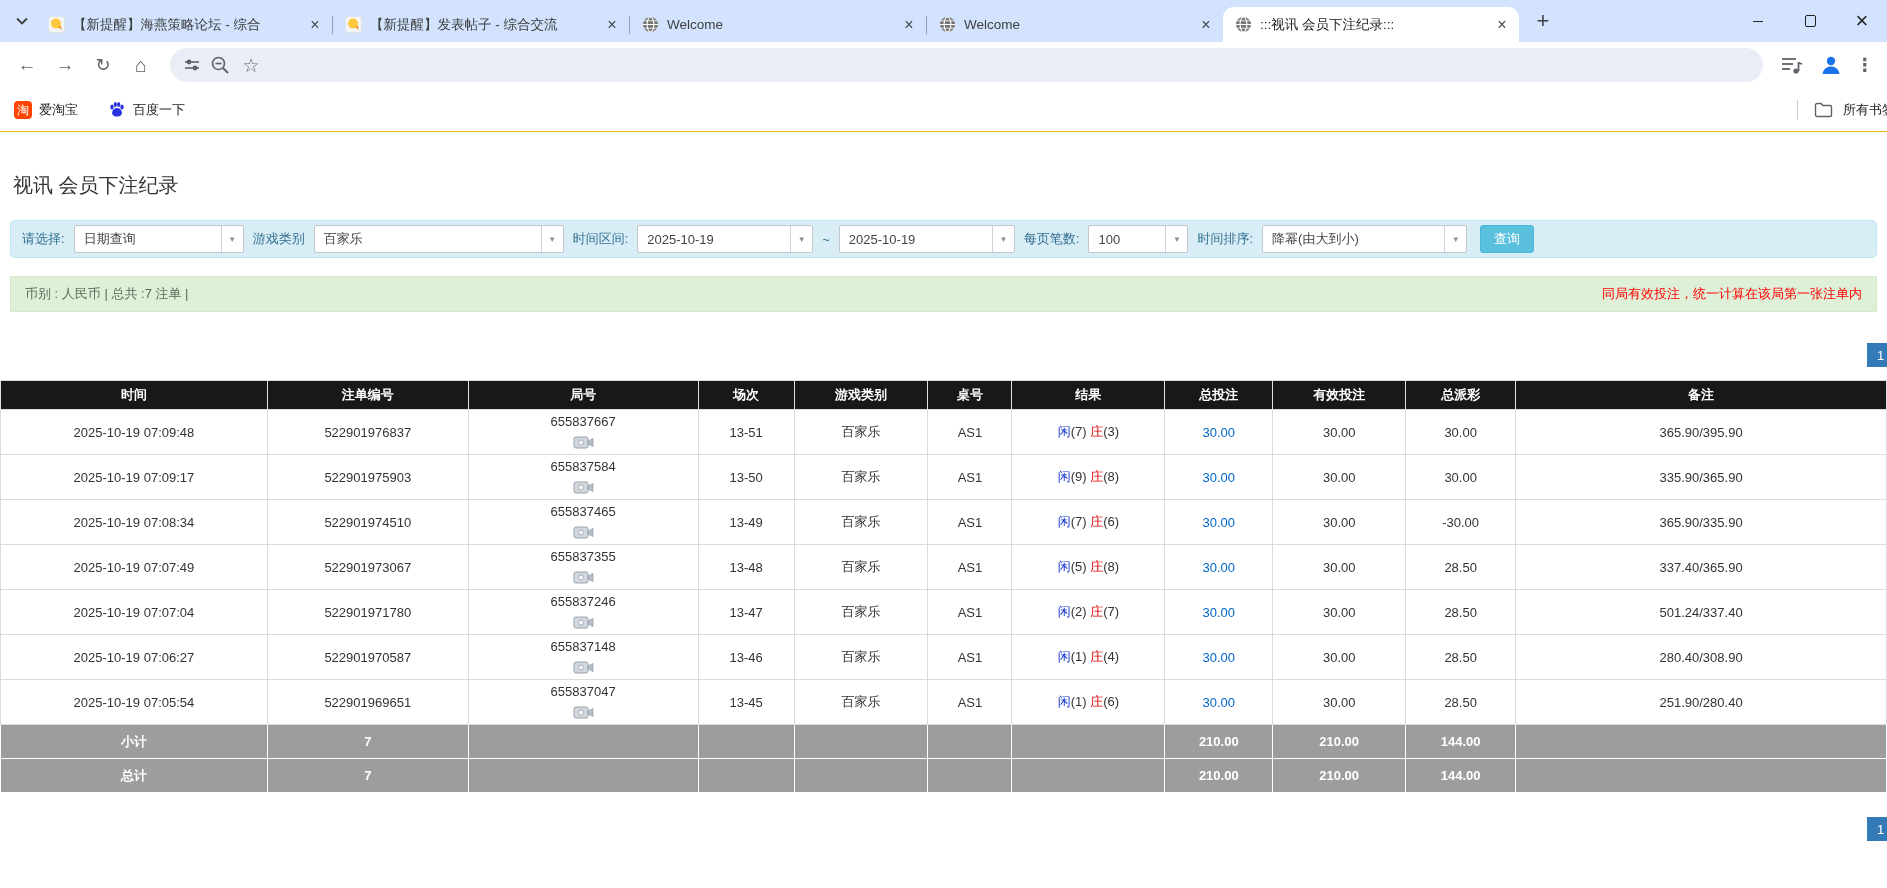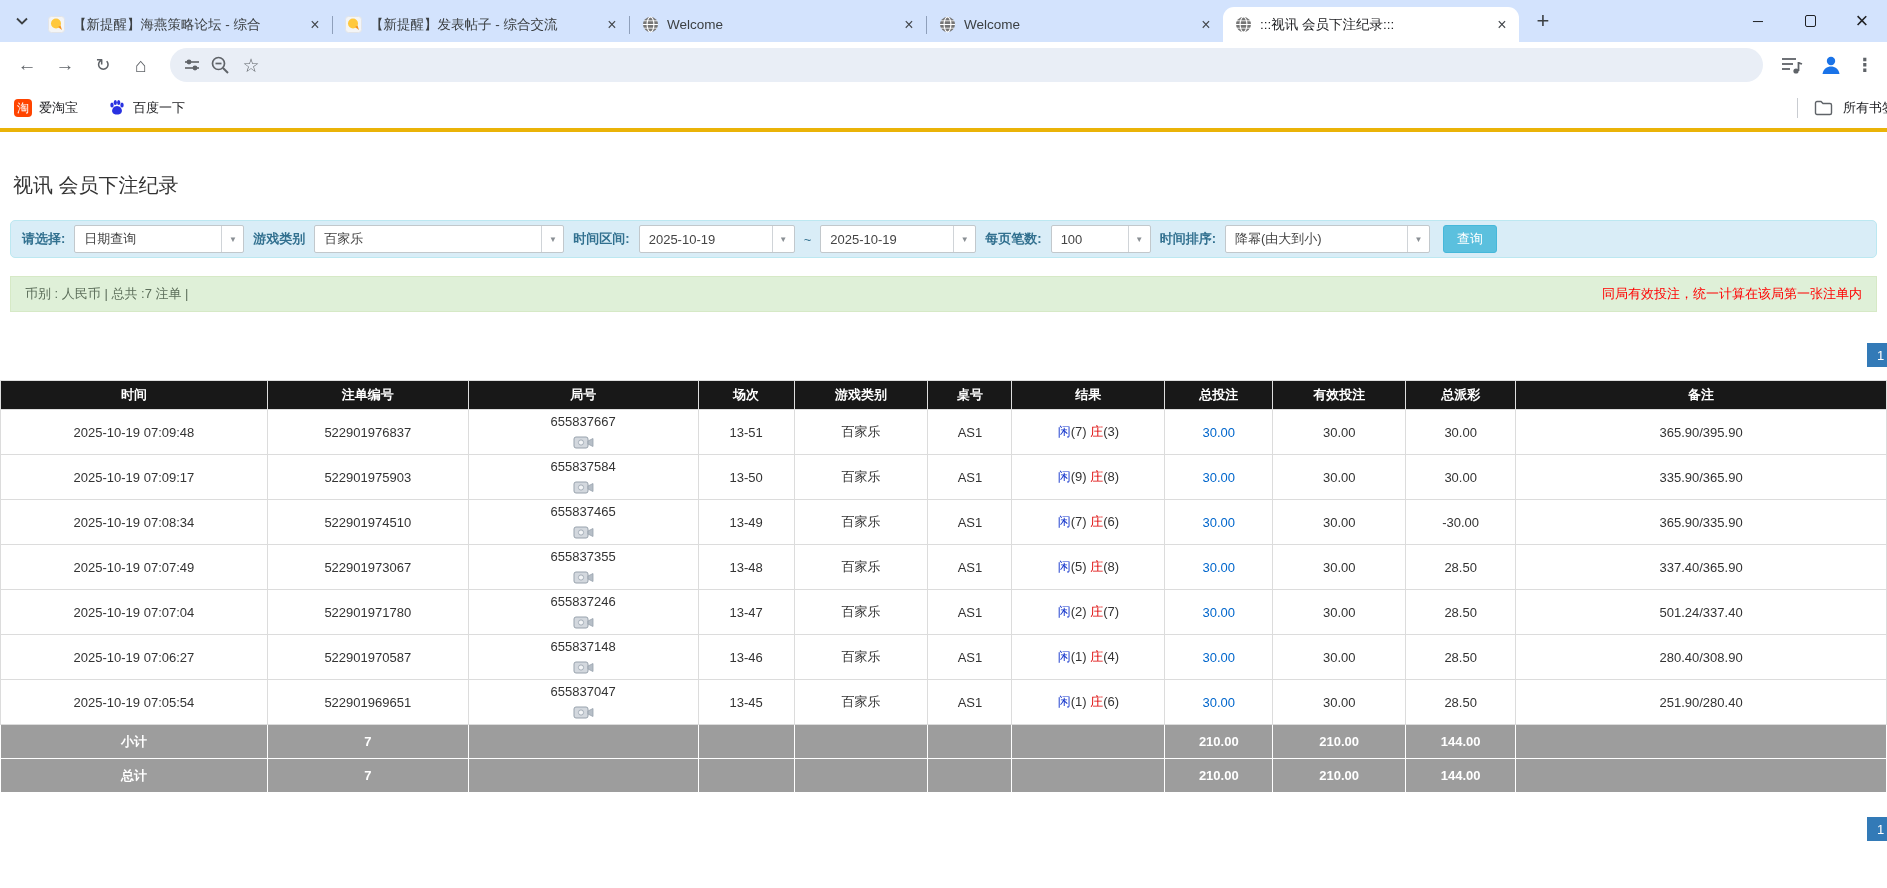--- a/index.html
+++ b/index.html
@@ -31,38 +31,38 @@
   .i-back::before { content:"←"; }
   .i-fwd::before { content:"→"; }
   .i-reload::before { content:"↻"; font-size:18px; }
   .i-home::before { content:"⌂"; font-size:20px; }
   .i-star::before { content:"☆"; font-size:19px; }
   .i-dots::before { content:"⋮"; font-size:18px; font-weight:bold; }
   .omnibox { flex:1; height:34px; background:#e9eef6; border-radius:17px; display:flex; align-items:center; padding:0 14px; gap:10px; margin:0 8px; min-width:0; }
   .url-text { flex:1; font-size:15px; color:#202124; white-space:nowrap; overflow:hidden; }
   .omni-right { display:flex; align-items:center; gap:8px; }
 
-  .bookmarks { height:44px; background:#fff; border-bottom:4px solid #eab308; display:flex; align-items:center; padding:0 0 0 14px; position:relative; }
+  .bookmarks { height:44px; background:#fff; border-bottom:1px solid #eab308; display:flex; align-items:center; padding:0 0 0 14px; position:relative; }
   .bm { display:flex; align-items:center; gap:7px; font-size:13px; color:#202124; margin-right:30px; }
   .bm-ico-taobao { width:18px; height:18px; background:#ff4400; color:#fff; border-radius:4px; font-size:12px; line-height:18px; text-align:center; }
   .bm-ico-taobao::before { content:"淘"; }
   .bm-right { position:absolute; right:-8px; display:flex; align-items:center; gap:10px; font-size:13px; color:#202124; }
   .bm-divider { width:1px; height:20px; background:#c9ccd1; margin-right:6px; }
 
   
   .page-title { margin:40px 0 0 13px; font-size:20px; font-weight:400; color:#333; }
 
   .filterbar { margin:21px 10px 0; height:38px; background:#d9edf7; border:1px solid #bce8f1; border-radius:5px; display:flex; align-items:center; padding:0 11px; gap:9px; font-size:13px; white-space:nowrap; }
-  .flabel { color:#31708f; font-weight:bold; }
+  .flabel { color:#31708f; font-weight:normal; }
   .tilde { color:#31708f; }
   .sel { background:#fff; border:1px solid #c2c8cc; border-radius:2px; height:28px; display:flex; align-items:center; flex:0 0 auto; }
   .sel-text { flex:1; padding:0 9px; color:#444; overflow:hidden; }
   .sel-arrow { width:22px; align-self:stretch; border-left:1px solid #d0d4d8; display:flex; align-items:center; justify-content:center; color:#8a8f94; }
   .sel-arrow::before { content:"▼"; font-size:8px; }
-  .w170{width:170px;} .w250{width:250px;} .w160{width:156px;} .w100{width:100px;} .w175{width:205px;}
+  .w170{width:170px;} .w250{width:250px;} .w160{width:176px;} .w100{width:100px;} .w175{width:205px;}
   .btn-query { background:#5bc0de; color:#fff; border:1px solid #46b8da; border-radius:3px; height:28px; padding:0 13px; font-size:13px; margin-left:4px; cursor:pointer; font-family:inherit; }
 
   .greenbar { margin:18px 10px 0; height:36px; background:#dff0d8; border:1px solid #d6e9c6; display:flex; align-items:center; justify-content:space-between; padding:0 14px; font-size:13px; }
   .green-left { color:#5c6e5a; }
   .green-right { color:#ff0000; }
 
   .pagerow { height:24px; margin-top:31px; position:relative; }
   .pagerow.bottom { margin-top:24px; }
   .pagebox { position:absolute; right:-7px; top:0; min-width:27px; height:24px; background:#337ab7; color:#fff; font-size:13px; display:flex; align-items:center; justify-content:center; padding:0 8px; }
 

